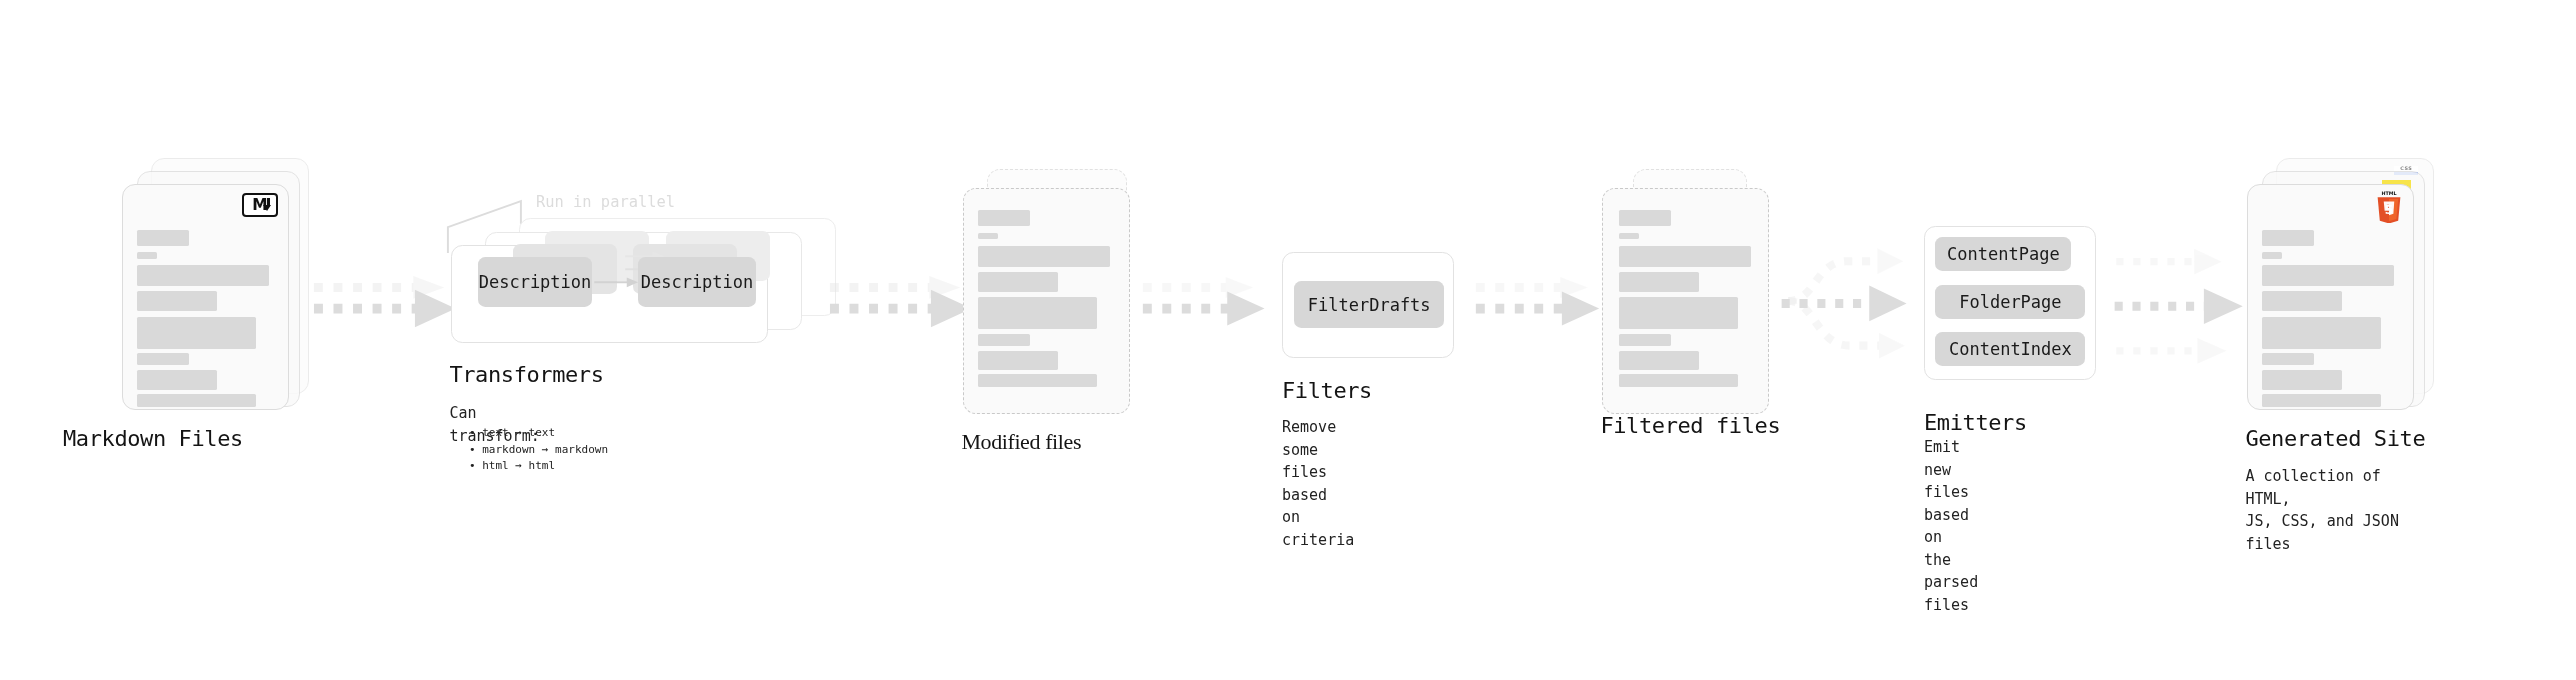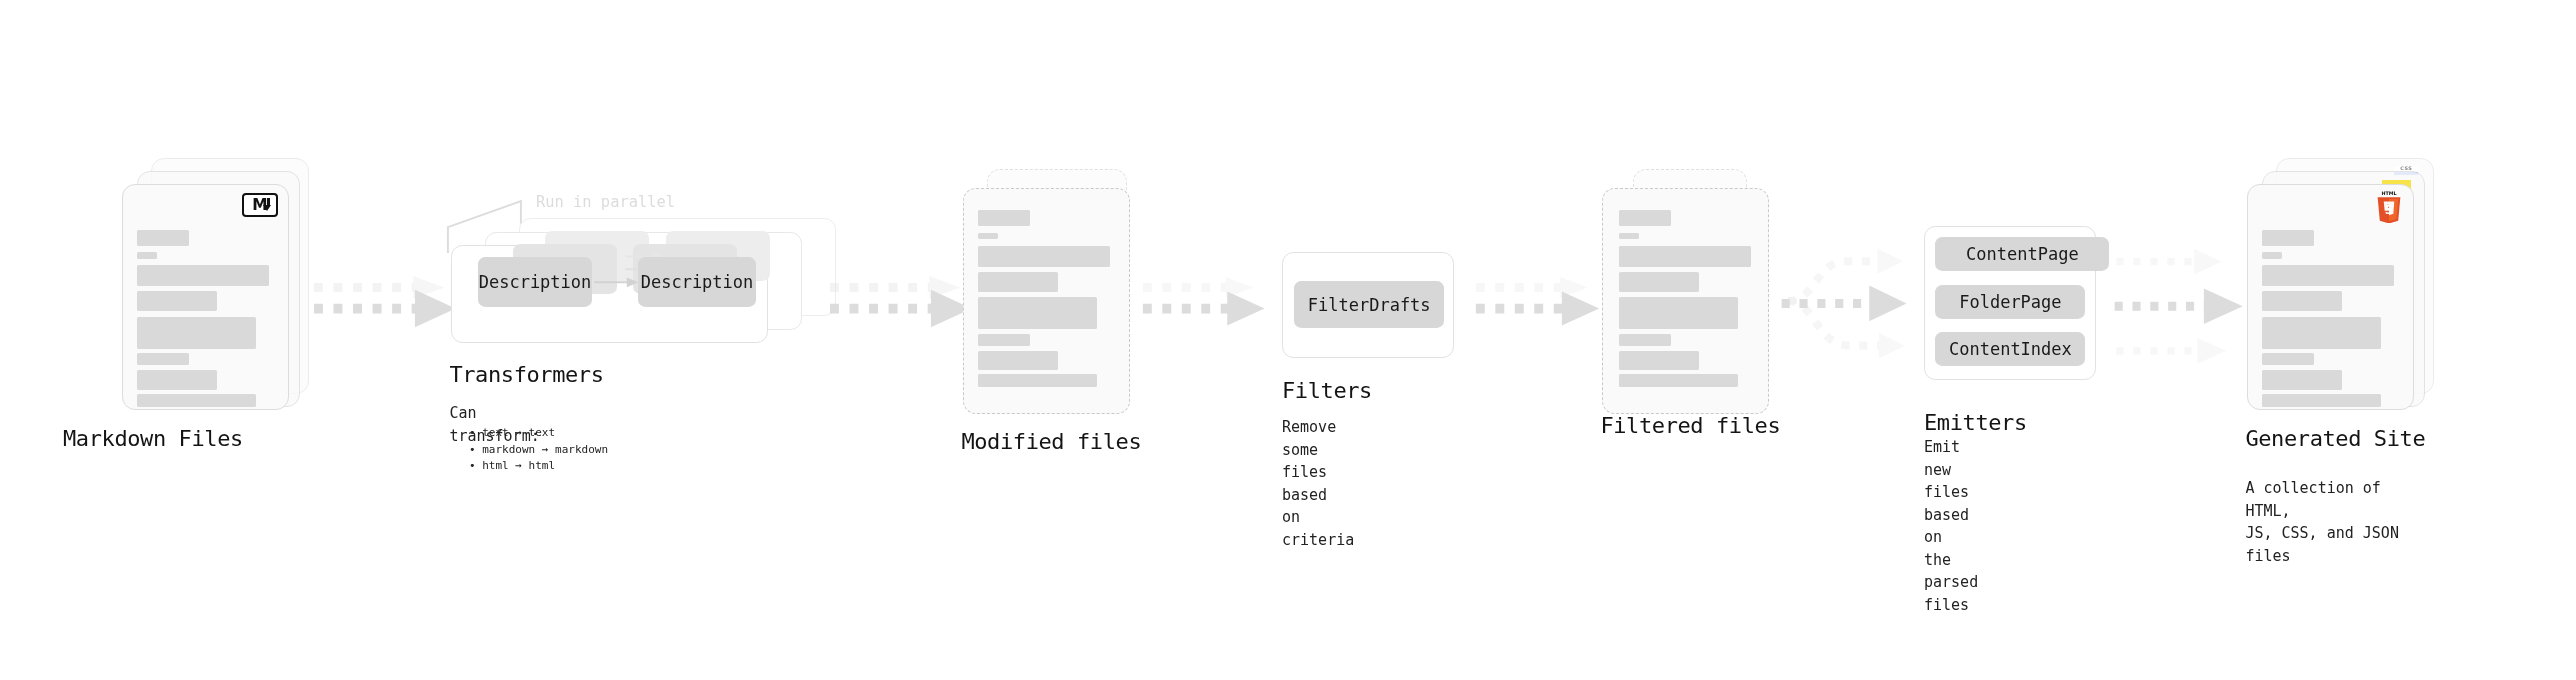--- a/index.html
+++ b/index.html
@@ -252,21 +252,21 @@
       <div class="skel" style="left:14px; top:21px; width:52px; height:16.3px;"></div>
       <div class="skel" style="left:14px; top:44px; width:19.5px; height:6.5px;"></div>
       <div class="skel" style="left:14px; top:57px; width:132px; height:21px;"></div>
       <div class="skel" style="left:14px; top:83px; width:80px; height:20.3px;"></div>
       <div class="skel" style="left:14px; top:108px; width:119px; height:32px;"></div>
       <div class="skel" style="left:14px; top:145px; width:52px; height:12.2px;"></div>
       <div class="skel" style="left:14px; top:162px; width:80px; height:19.5px;"></div>
       <div class="skel" style="left:14px; top:185px; width:119px; height:13px;"></div>
     </div>
   </div>
-  <div class="caption" style="left:-1.6px; top:260px;">Modified files</div>
+  <div class="caption" style="left:-1.6px; top:260px;font-family:Liberation Serif, serif;">Modified files</div>
 </div>
 
 <svg class="arrow-svg" style="left:1138px; top:276px;" width="146" height="57" viewBox="0 0 180 70">
   <g opacity="0.4">
     <line x1="6" y1="14" x2="110" y2="14" stroke="#ececec" stroke-width="11" stroke-dasharray="11 13" stroke-linecap="butt"></line>
     <polygon points="108,1 142,14 108,27" fill="#f0f0f0"></polygon>
   </g>
   <g>
     <line x1="6" y1="40" x2="118" y2="40" stroke="#dcdcdc" stroke-width="12" stroke-dasharray="11 13" stroke-linecap="butt"></line>
     <polygon points="110,19 156,40 110,61" fill="#dcdcdc"></polygon>
@@ -319,21 +319,21 @@
     <polygon points="122,124 154,140 122,156" fill="#f1f1f1"></polygon>
   </g>
   <g>
     <line x1="2" y1="88" x2="116" y2="88" stroke="#dcdcdc" stroke-width="11" stroke-dasharray="10 12" stroke-linecap="butt"></line>
     <polygon points="110,66 156,88 110,110" fill="#dcdcdc"></polygon>
   </g>
 </svg>
 
 <div class="stage" style="left:1924px; top:226px;">
   <div class="gbox" style="left:0px; top:0px; width:172px; height:154px;"></div>
-  <div class="chip" style="left:11.4px; top:10.6px; width:174px; height:34px;">ContentPage</div>
+  <div class="chip" style="left:11.4px; top:10.6px; width:136px; height:34px;">ContentPage</div>
   <div class="chip" style="left:11.4px; top:59px; width:150px; height:34px;">FolderPage</div>
   <div class="chip" style="left:11.4px; top:106px; width:150px; height:34px;">ContentIndex</div>
   <div class="caption" style="left:0px; top:184px;">Emitters</div>
   <div class="subcaption" style="left:0px; top:210px;">Emit new files based on
 the parsed files</div>
 </div>
 
 <svg class="arrow-svg" style="left:2113px; top:234px;" width="146" height="138" viewBox="0 0 180 170">
   <g opacity="0.45">
     <line x1="4" y1="34" x2="104" y2="34" stroke="#eeeeee" stroke-width="9" stroke-dasharray="9 12" stroke-linecap="butt"></line>
@@ -373,16 +373,16 @@
       <div class="skel" style="left:14px; top:67px; width:19.5px; height:6.5px;"></div>
       <div class="skel" style="left:14px; top:80px; width:132px; height:21px;"></div>
       <div class="skel" style="left:14px; top:106px; width:80px; height:20.3px;"></div>
       <div class="skel" style="left:14px; top:132px; width:119px; height:32px;"></div>
       <div class="skel" style="left:14px; top:168px; width:52px; height:12.2px;"></div>
       <div class="skel" style="left:14px; top:185px; width:80px; height:19.5px;"></div>
       <div class="skel" style="left:14px; top:209px; width:119px; height:13px;"></div>
     </div>
   </div>
   <div class="caption" style="left:-1.6px; top:268px;">Generated Site</div>
-  <div class="subcaption" style="left:-1.6px; top:307px;margin-top:12px;">A collection of HTML,
+  <div class="subcaption" style="left:-1.6px; top:307px;">A collection of HTML,
 JS, CSS, and JSON files</div>
 </div>
 
 
 </body></html>

